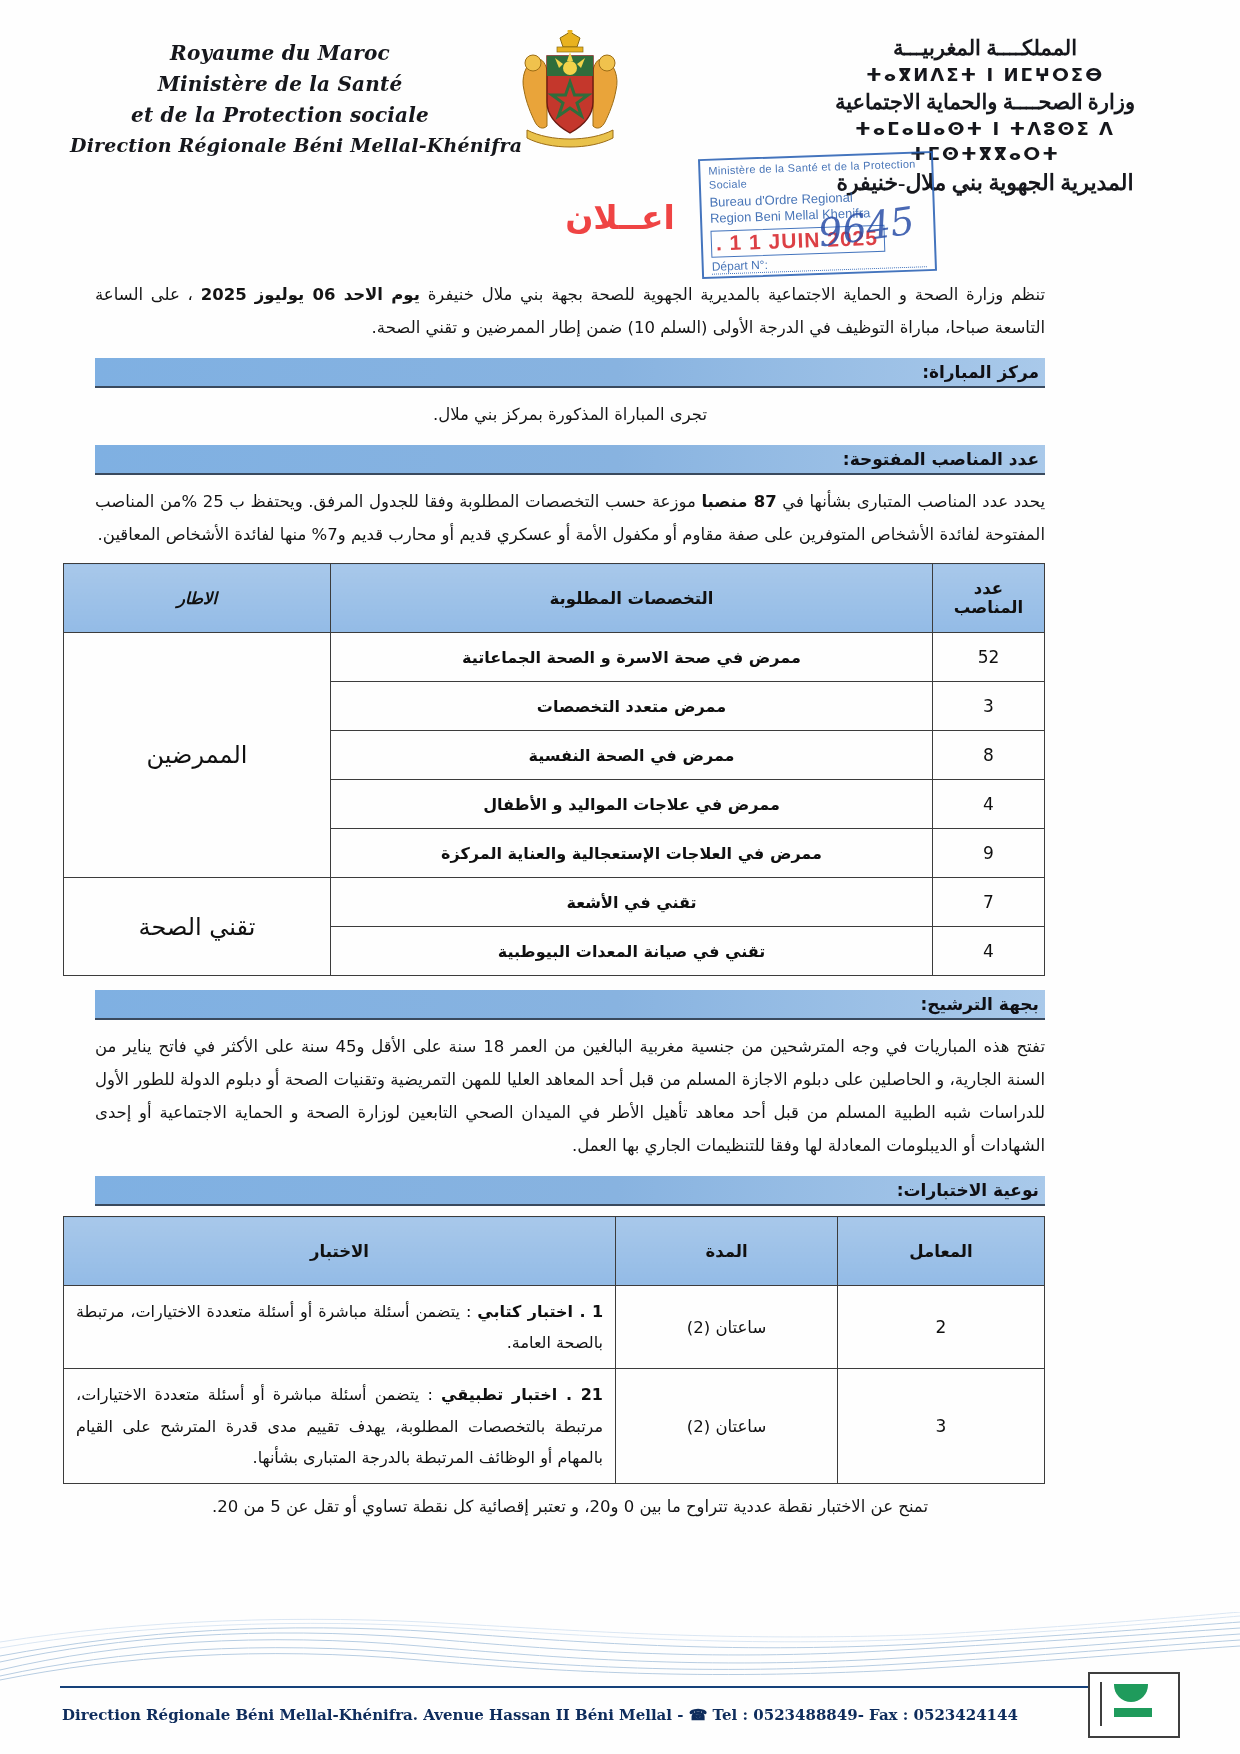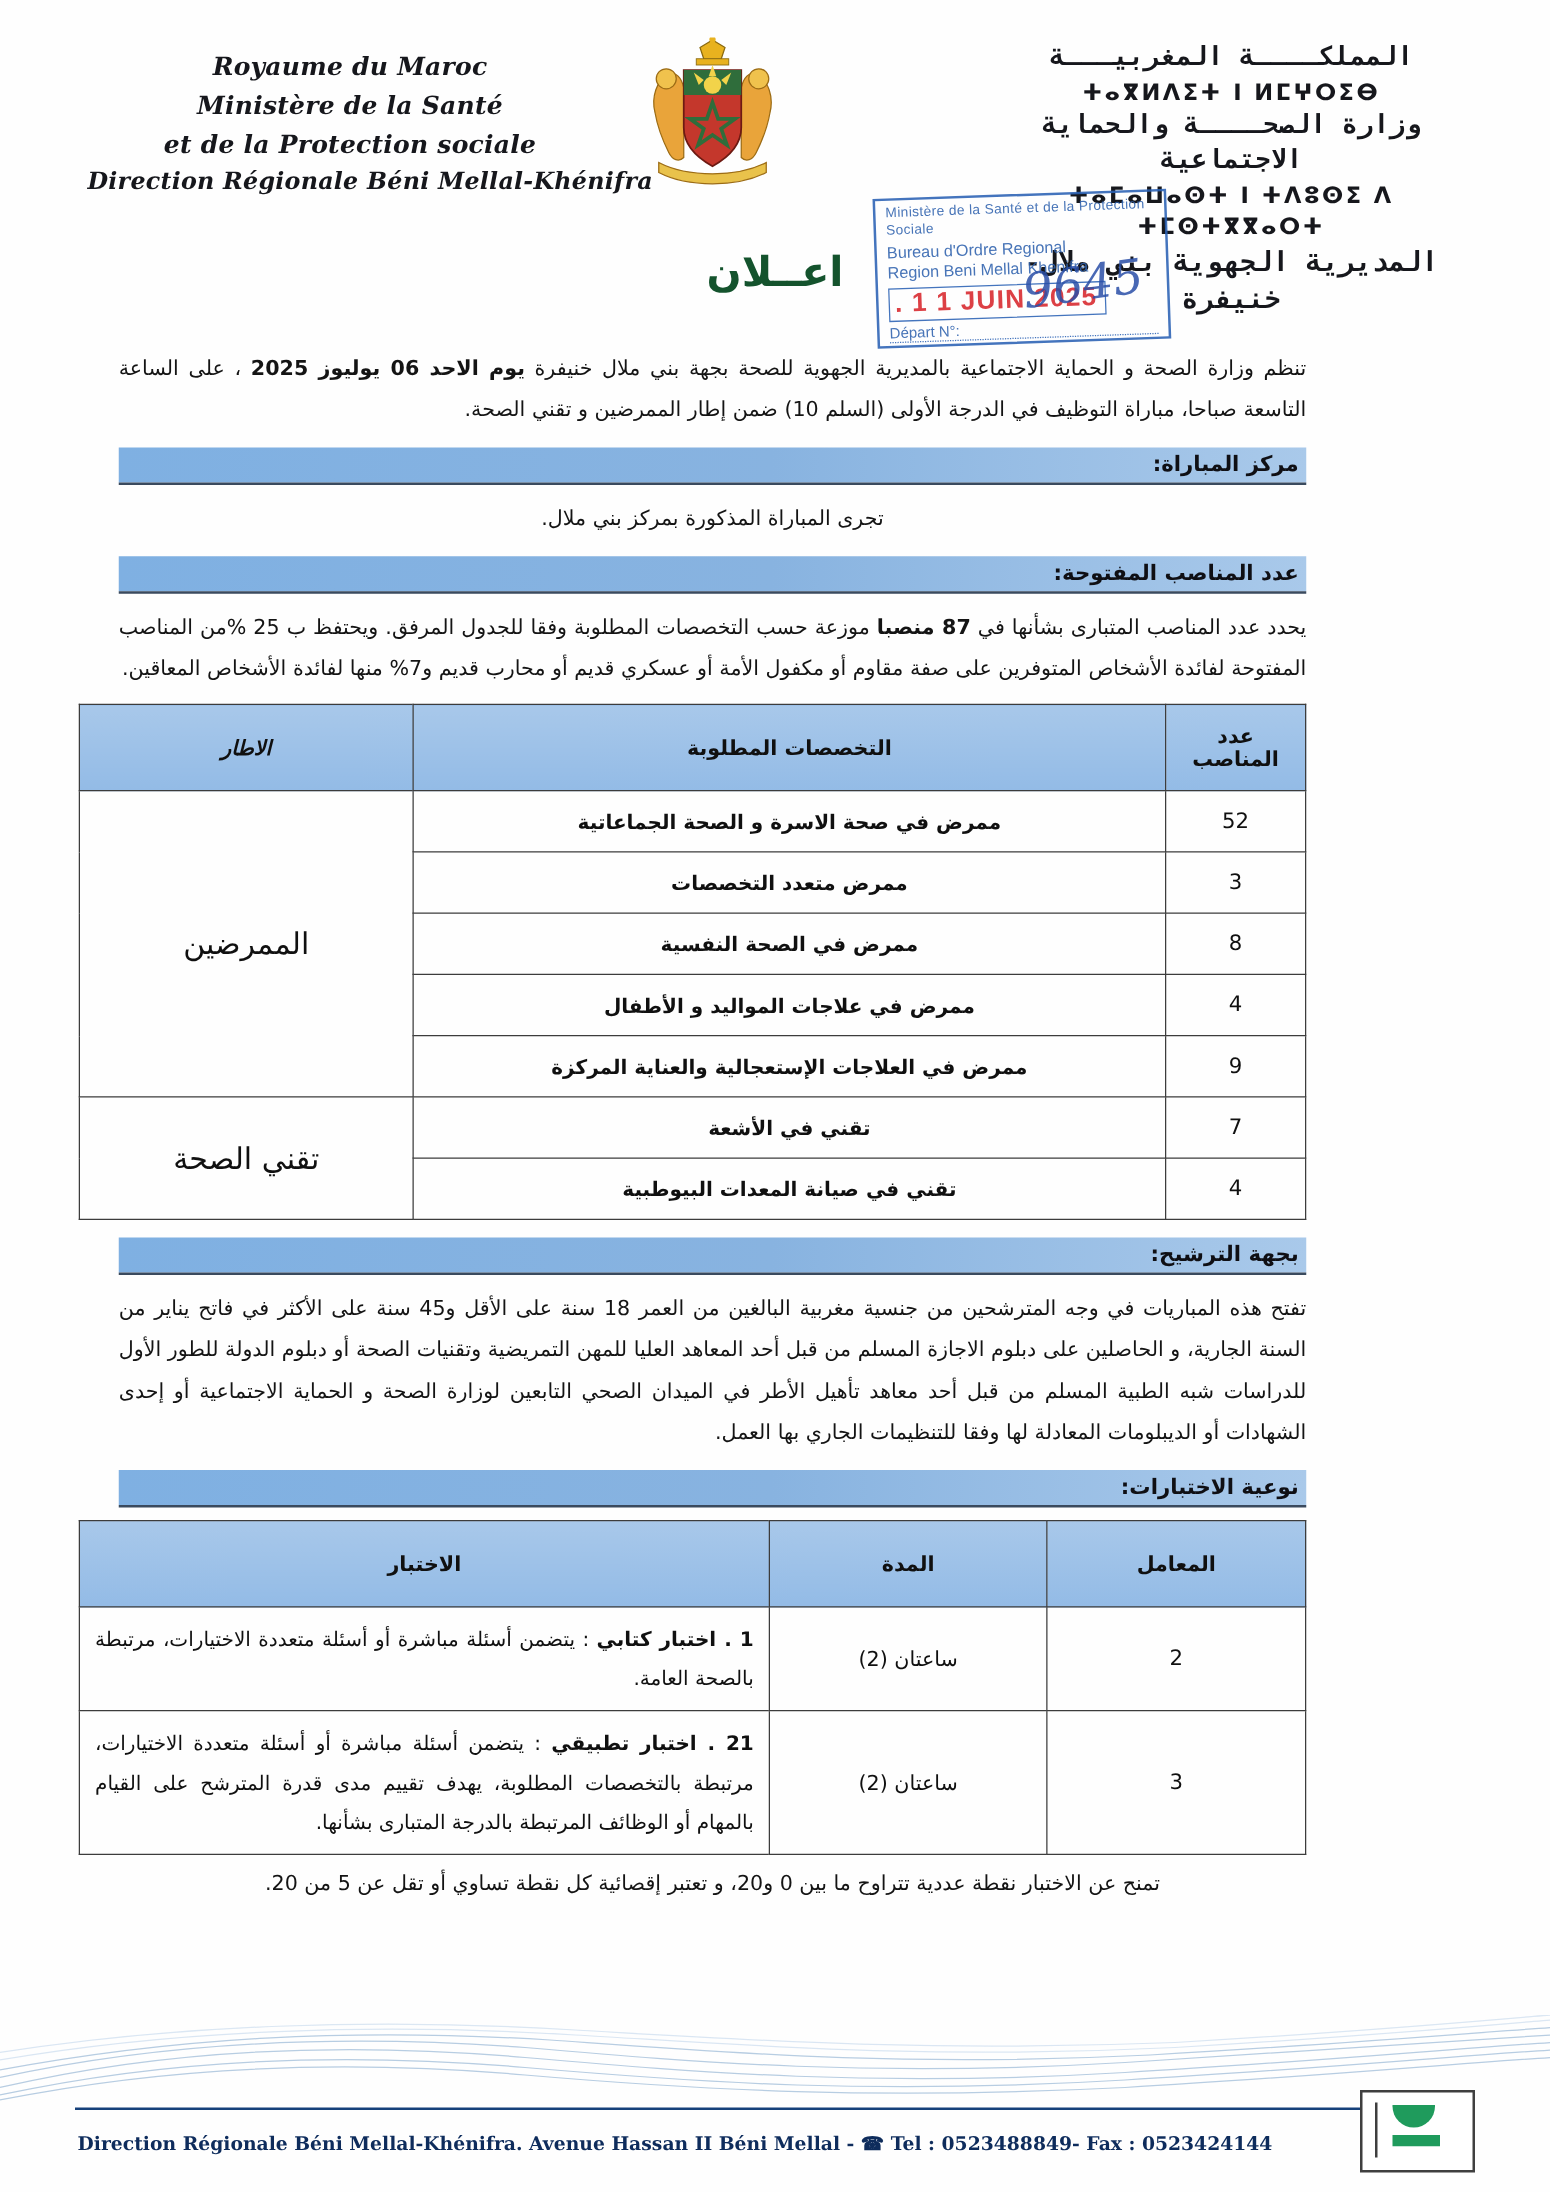--- a/index.html
+++ b/index.html
@@ -50,21 +50,21 @@
   .hdr-ar {
     position: absolute;
     right: 55px;
     top: 34px;
     width: 400px;
     text-align: center;
     direction: rtl;
     color: #16171c;
   }
   .hdr-ar .ar-line {
-    font-family: Liberation Mono, monospace;
+    font-family: Liberation Serif, serif;
     font-weight: 700;
     font-size: 21px;
     line-height: 1.35;
     letter-spacing: 1px;
   }
   .hdr-ar .tif-line {
     font-family: "DejaVu Sans", sans-serif;
     font-weight: 700;
     font-size: 18px;
     line-height: 1.4;
@@ -139,21 +139,21 @@
     position: absolute;
     left: 0;
     top: 198px;
     width: 1240px;
     text-align: center;
     direction: rtl;
     font-family: "DejaVu Sans", sans-serif;
     font-weight: 700;
     font-size: 33px;
     letter-spacing: 4px;
-    color: #14532d;
+    color: #ef4444;
   }
 
   
   .content {
     position: absolute;
     left: 95px;
     top: 278px;
     width: 950px;
     direction: rtl;
     text-align: justify;

